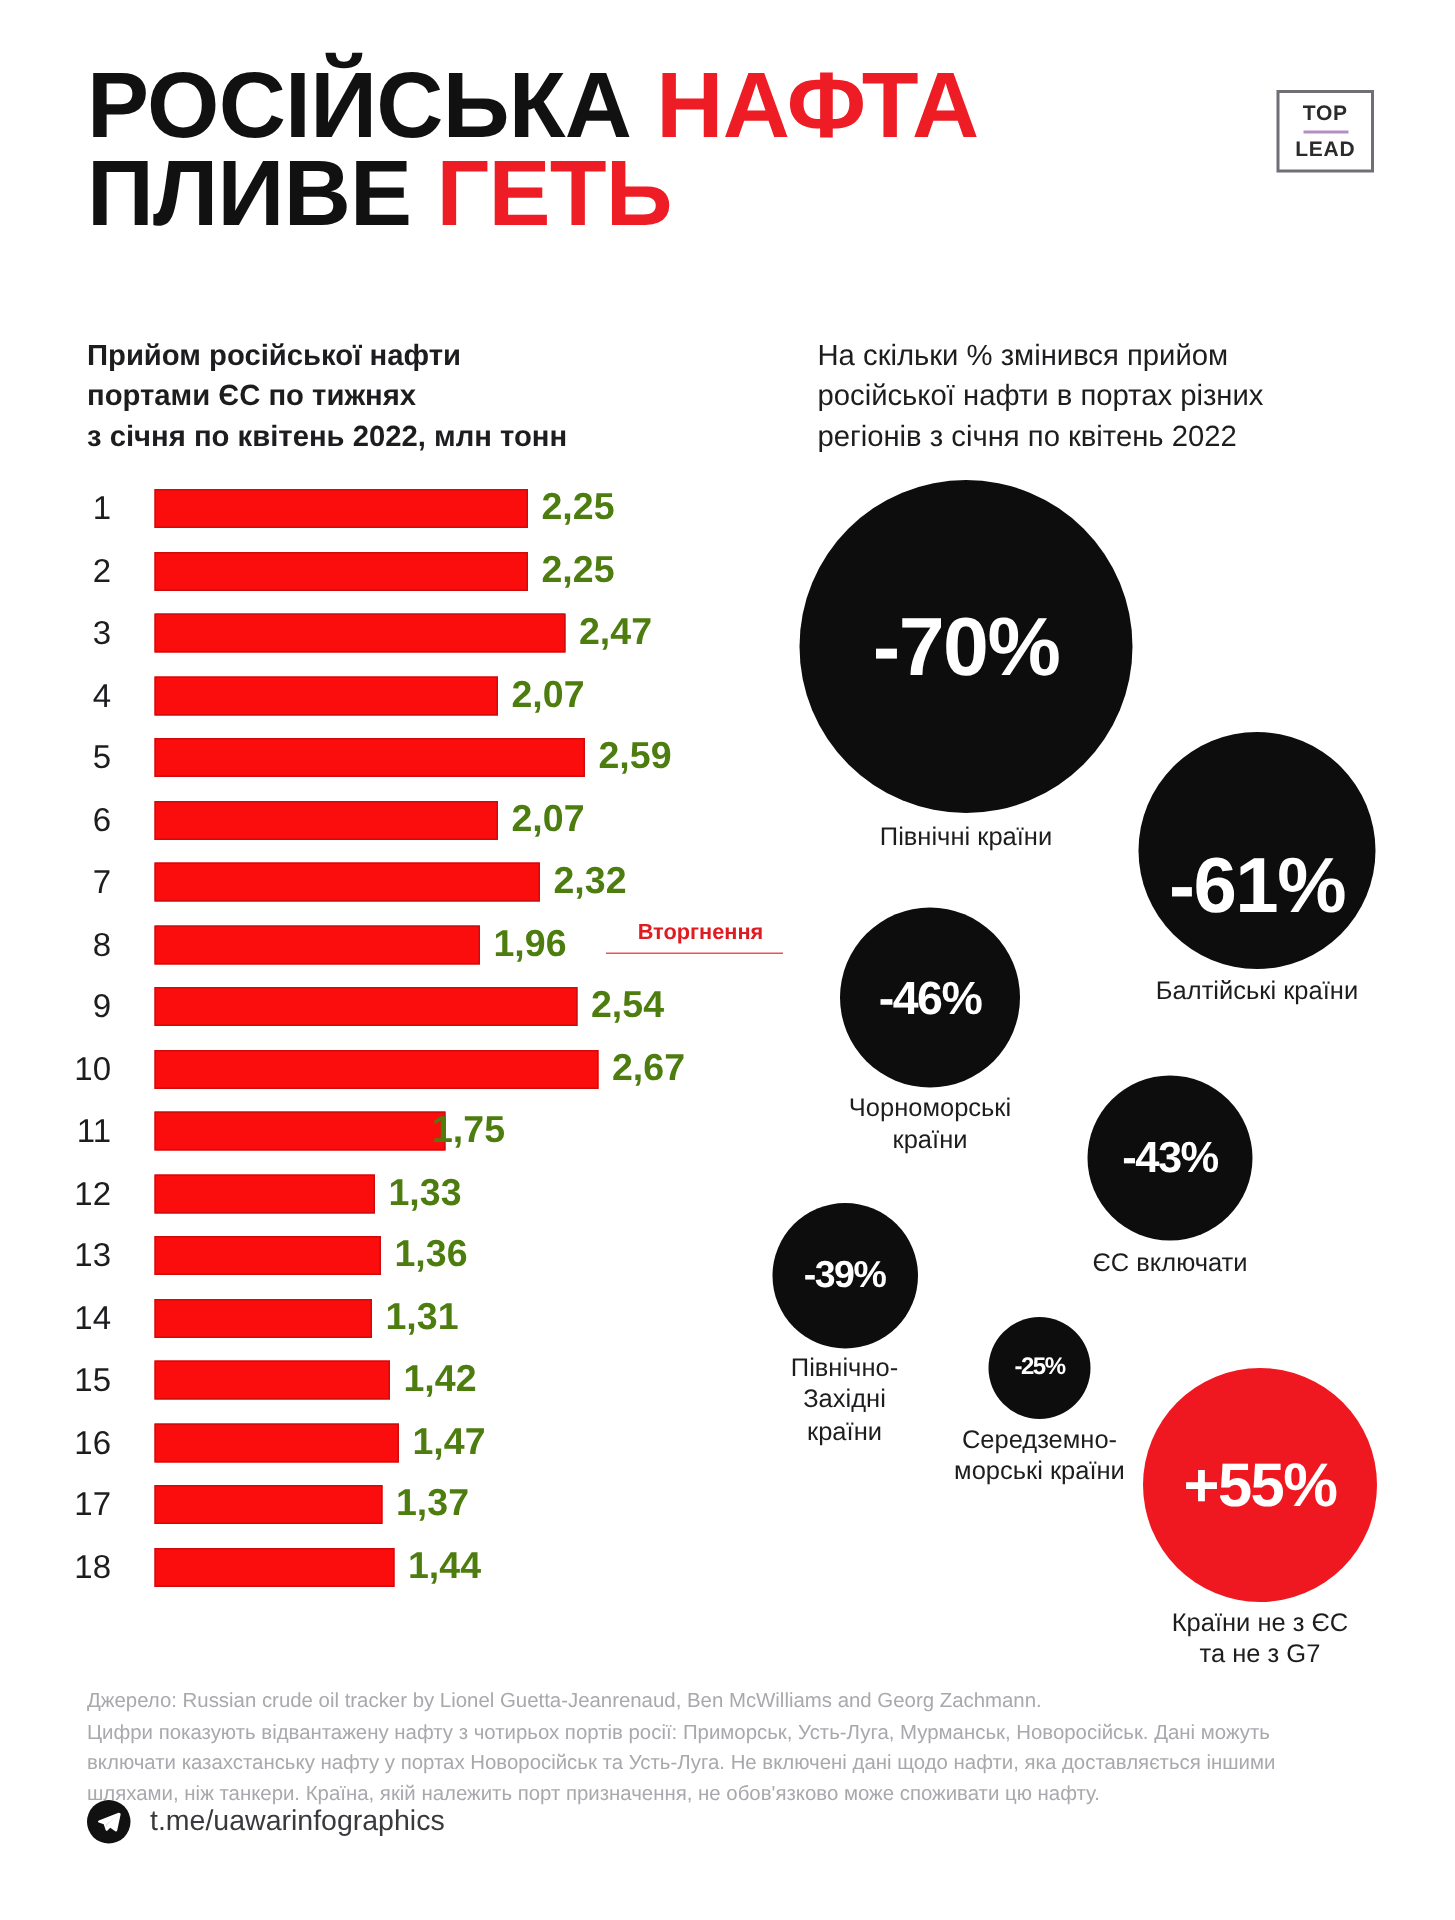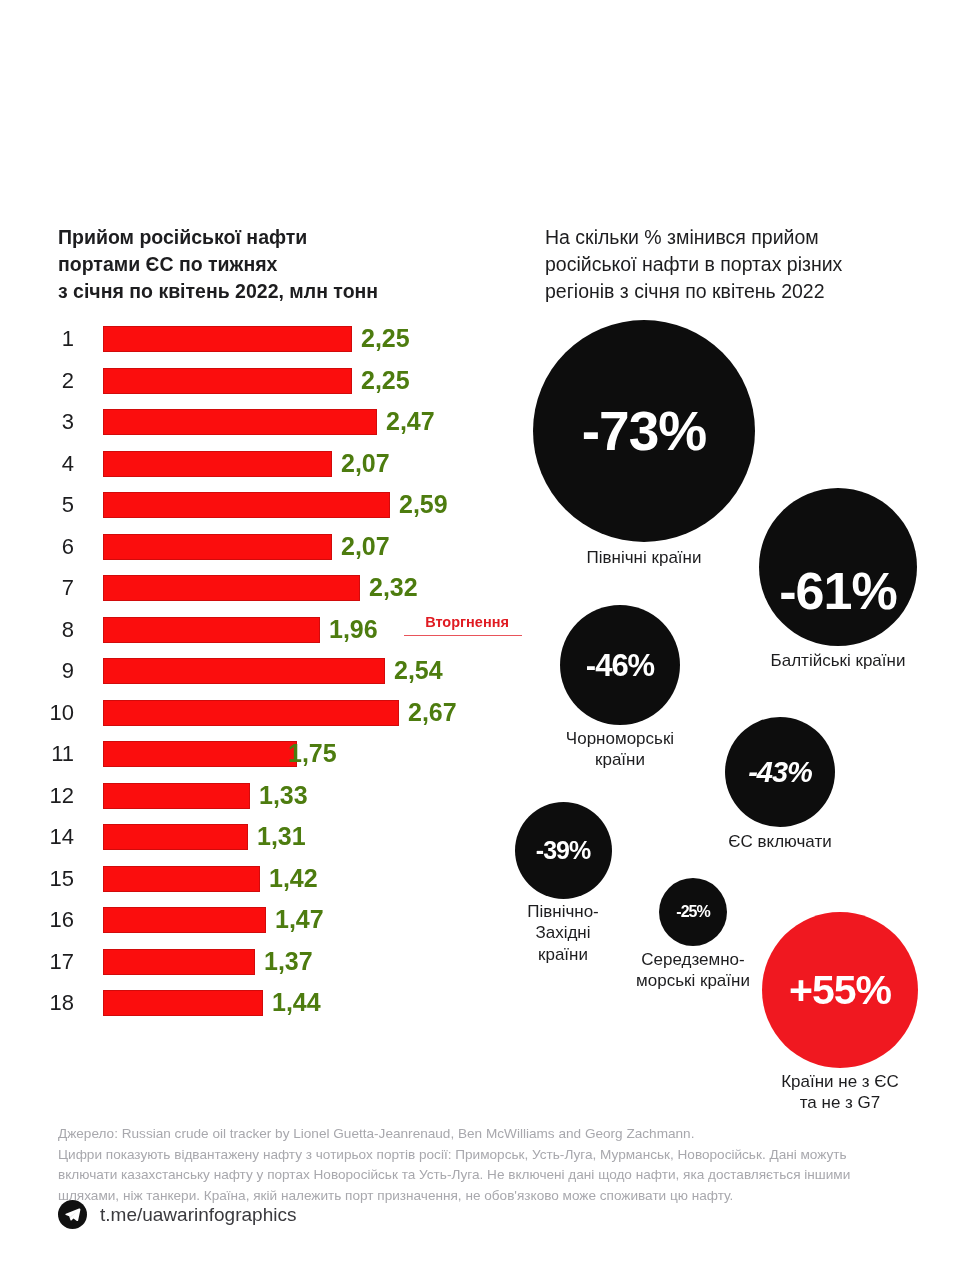--- a/index.html
+++ b/index.html
@@ -223,20 +223,36 @@
     margin-left: 13px;
     font-size: 19px;
     color: #3a3a3e;
   }
 </style>
 </head>
 <body>
 
 <div id="page">
 
+  <div id="header">
+    <div id="title">
+      <span class="ln">
+        <span>РОСІЙСЬКА </span><span class="red">НАФТА</span>
+      </span>
+      <span class="ln">
+        <span>ПЛИВЕ </span><span class="red">ГЕТЬ</span>
+      </span>
+    </div>
+
+    <div id="logo">
+      <div class="logo-word">TOP</div>
+      <div class="logo-rule"></div>
+      <div class="logo-word">LEAD</div>
+    </div>
+  </div>
 
   <div class="subtitle" id="subtitle-left">Прийом російської нафти
 портами ЄС по тижнях
 з січня по квітень 2022, млн тонн</div>
 
   <div class="subtitle" id="subtitle-right">На скільки % змінився прийом
 російської нафти в портах різних
 регіонів з січня по квітень 2022</div>
 
   <div id="bars">
@@ -316,20 +332,27 @@
           <div class="bar-fill" style="width: 100%;"></div>
         </div>
         <div class="bar-value" style="left: 279px;">1,75</div>
       </div>
       <div class="bar-row">
         <div class="bar-index">12</div>
         <div class="bar-track" style="width: 147px;">
           <div class="bar-fill" style="width: 100%;"></div>
         </div>
         <div class="bar-value" style="left: 250px;">1,33</div>
+      </div>
+      <div class="bar-row">
+        <div class="bar-index">13</div>
+        <div class="bar-track" style="width: 151px;">
+          <div class="bar-fill" style="width: 100%;"></div>
+        </div>
+        <div class="bar-value" style="left: 254px;">1,36</div>
       </div>
       <div class="bar-row">
         <div class="bar-index">14</div>
         <div class="bar-track" style="width: 145px;">
           <div class="bar-fill" style="width: 100%;"></div>
         </div>
         <div class="bar-value" style="left: 248px;">1,31</div>
       </div>
       <div class="bar-row">
         <div class="bar-index">15</div>
@@ -362,40 +385,40 @@
     </div>
 
   <div id="invasion">
     <div class="inv-label">Вторгнення</div>
     <div class="inv-rule"></div>
   </div>
 
   <div id="bubbles">
       <div class="bubble">
         <div class="disc" style="left: 533px; top: 320px; width: 222px; height: 222px;">
-          <span class="pct" style="font-size: 55px;">-73%</span>
+          <span class="pct" style="font-size: 55px;">-70%</span>
         </div>
         <div class="cap" style="width: 260px; left: 514px; top: 547px;">Північні країни</div>
       </div>
       <div class="bubble">
         <div class="disc" style="left: 759px; top: 488px; width: 158px; height: 158px;">
           <span class="pct" style="font-size: 52px; margin-top: 47px;">-61%</span>
         </div>
         <div class="cap" style="width: 240px; left: 718px; top: 650px;">Балтійські країни</div>
       </div>
       <div class="bubble">
         <div class="disc" style="left: 560px; top: 605px; width: 120px; height: 120px;">
           <span class="pct" style="font-size: 31px;">-46%</span>
         </div>
         <div class="cap" style="width: 200px; left: 520px; top: 728px;">Чорноморські
 країни</div>
       </div>
       <div class="bubble">
         <div class="disc" style="left: 725px; top: 717px; width: 110px; height: 110px;">
-          <span class="pct" style="font-size: 29px; font-style: italic;">-43%</span>
+          <span class="pct" style="font-size: 29px;">-43%</span>
         </div>
         <div class="cap" style="width: 200px; left: 680px; top: 831px;">ЄС включати</div>
       </div>
       <div class="bubble">
         <div class="disc" style="left: 514.5px; top: 801.5px; width: 97px; height: 97px;">
           <span class="pct" style="font-size: 25px;">-39%</span>
         </div>
         <div class="cap" style="width: 180px; left: 473px; top: 901px;">Північно-
 Західні
 країни</div>

